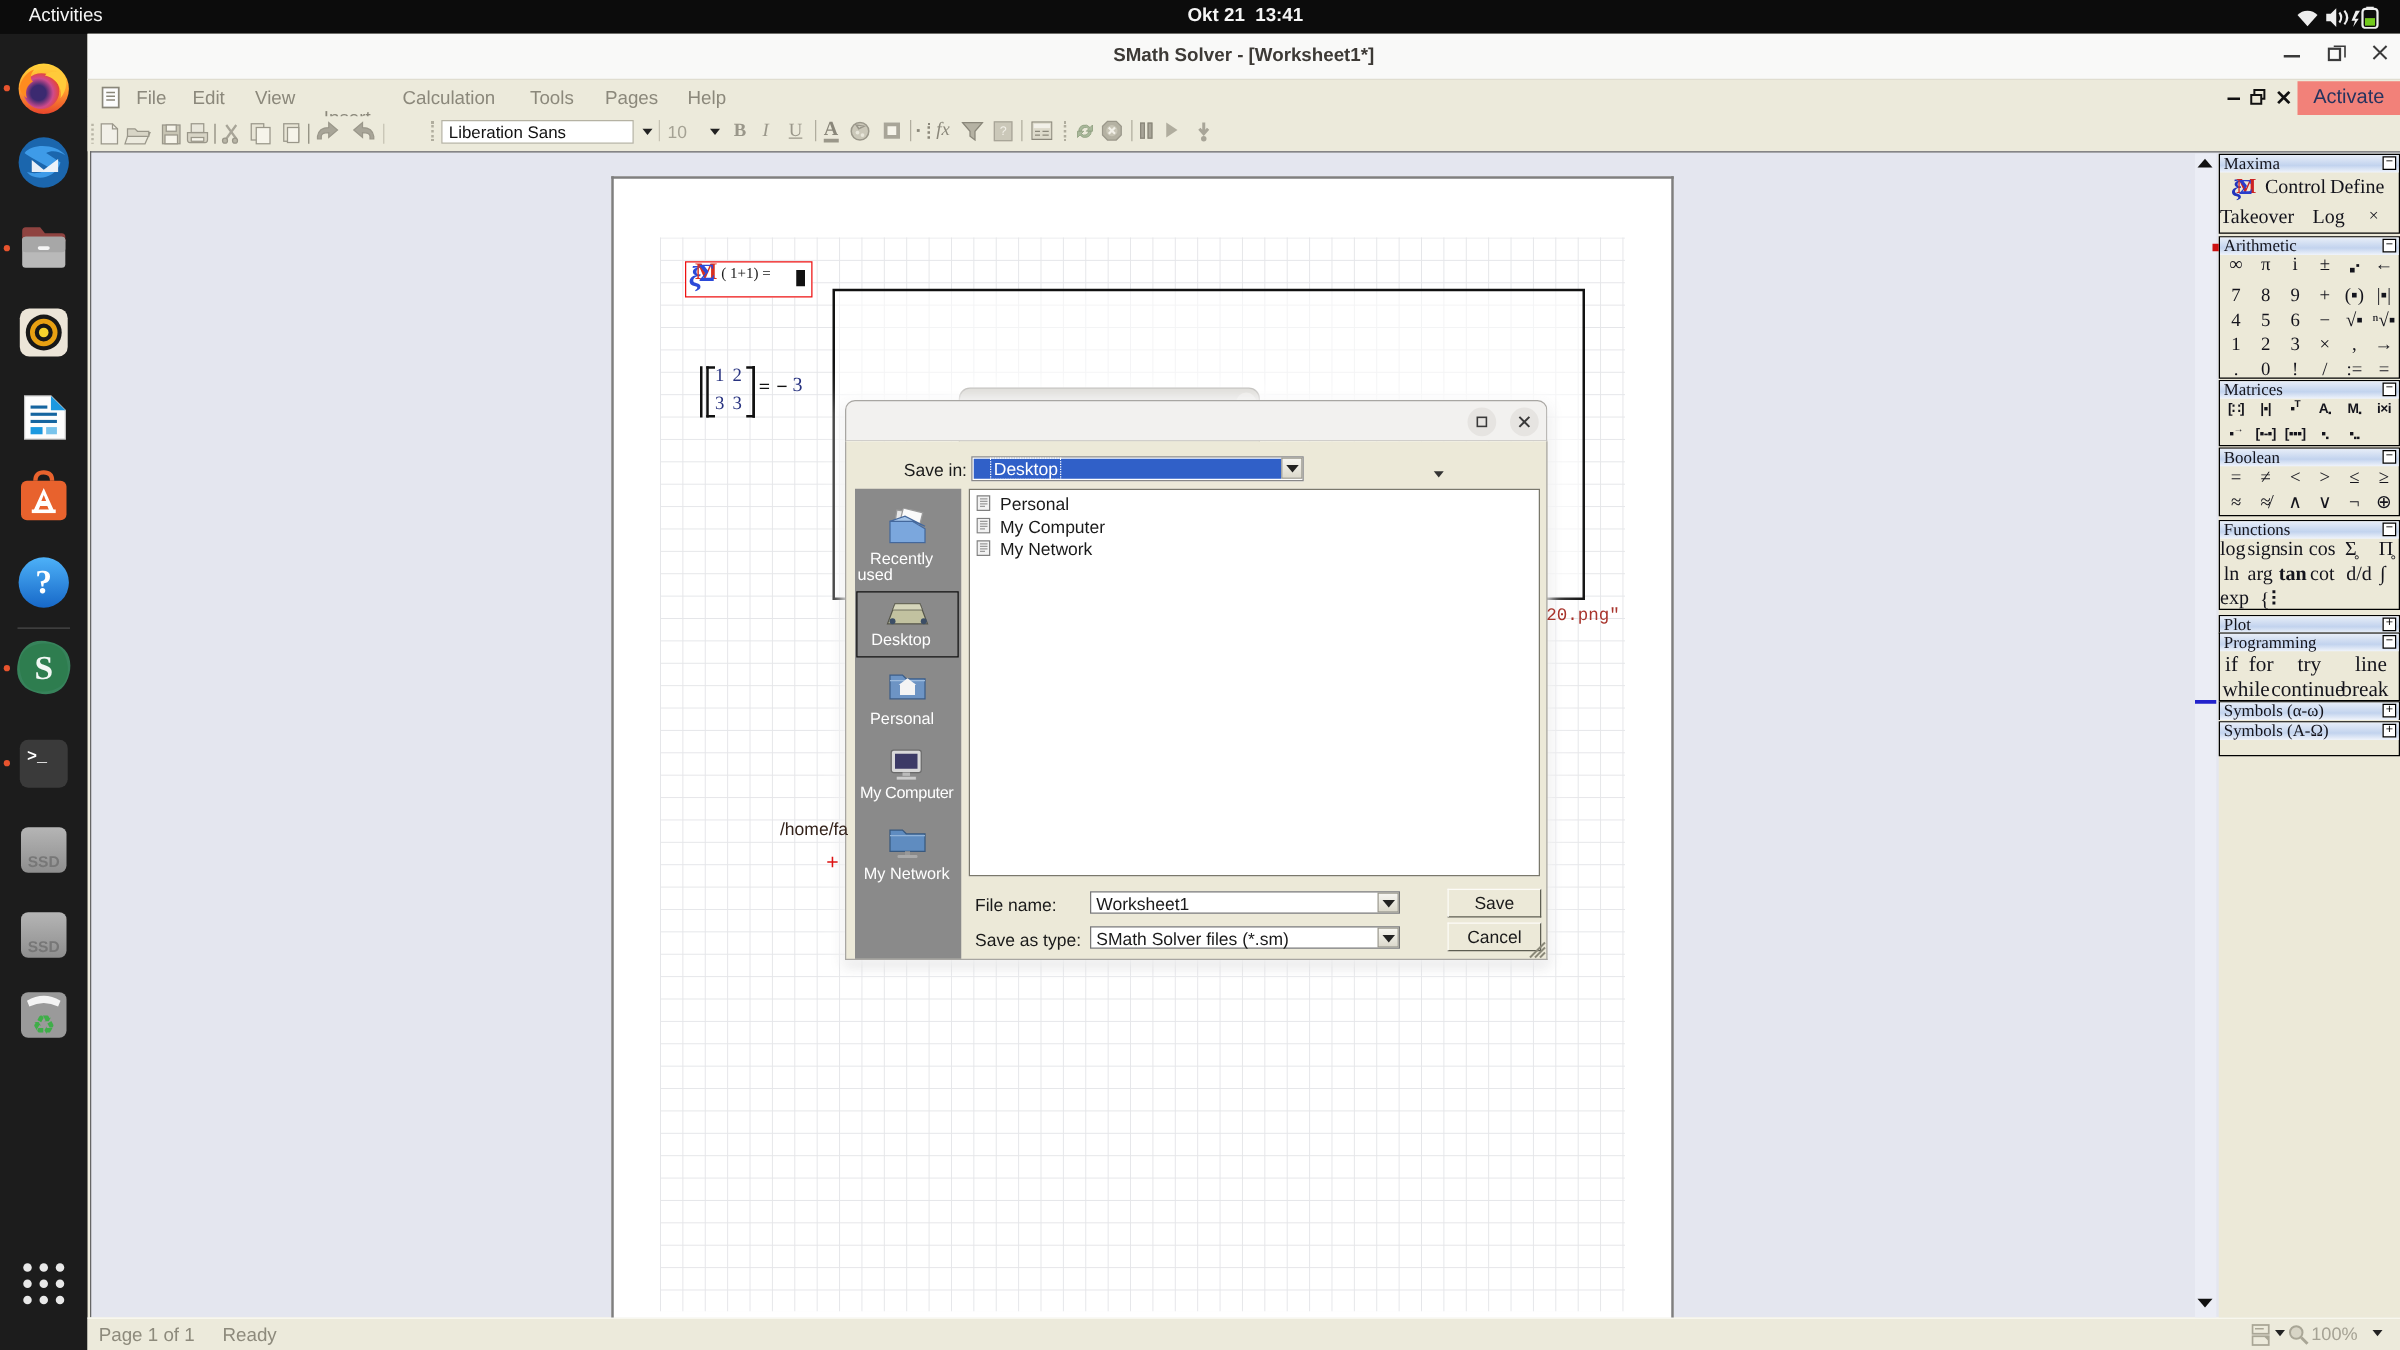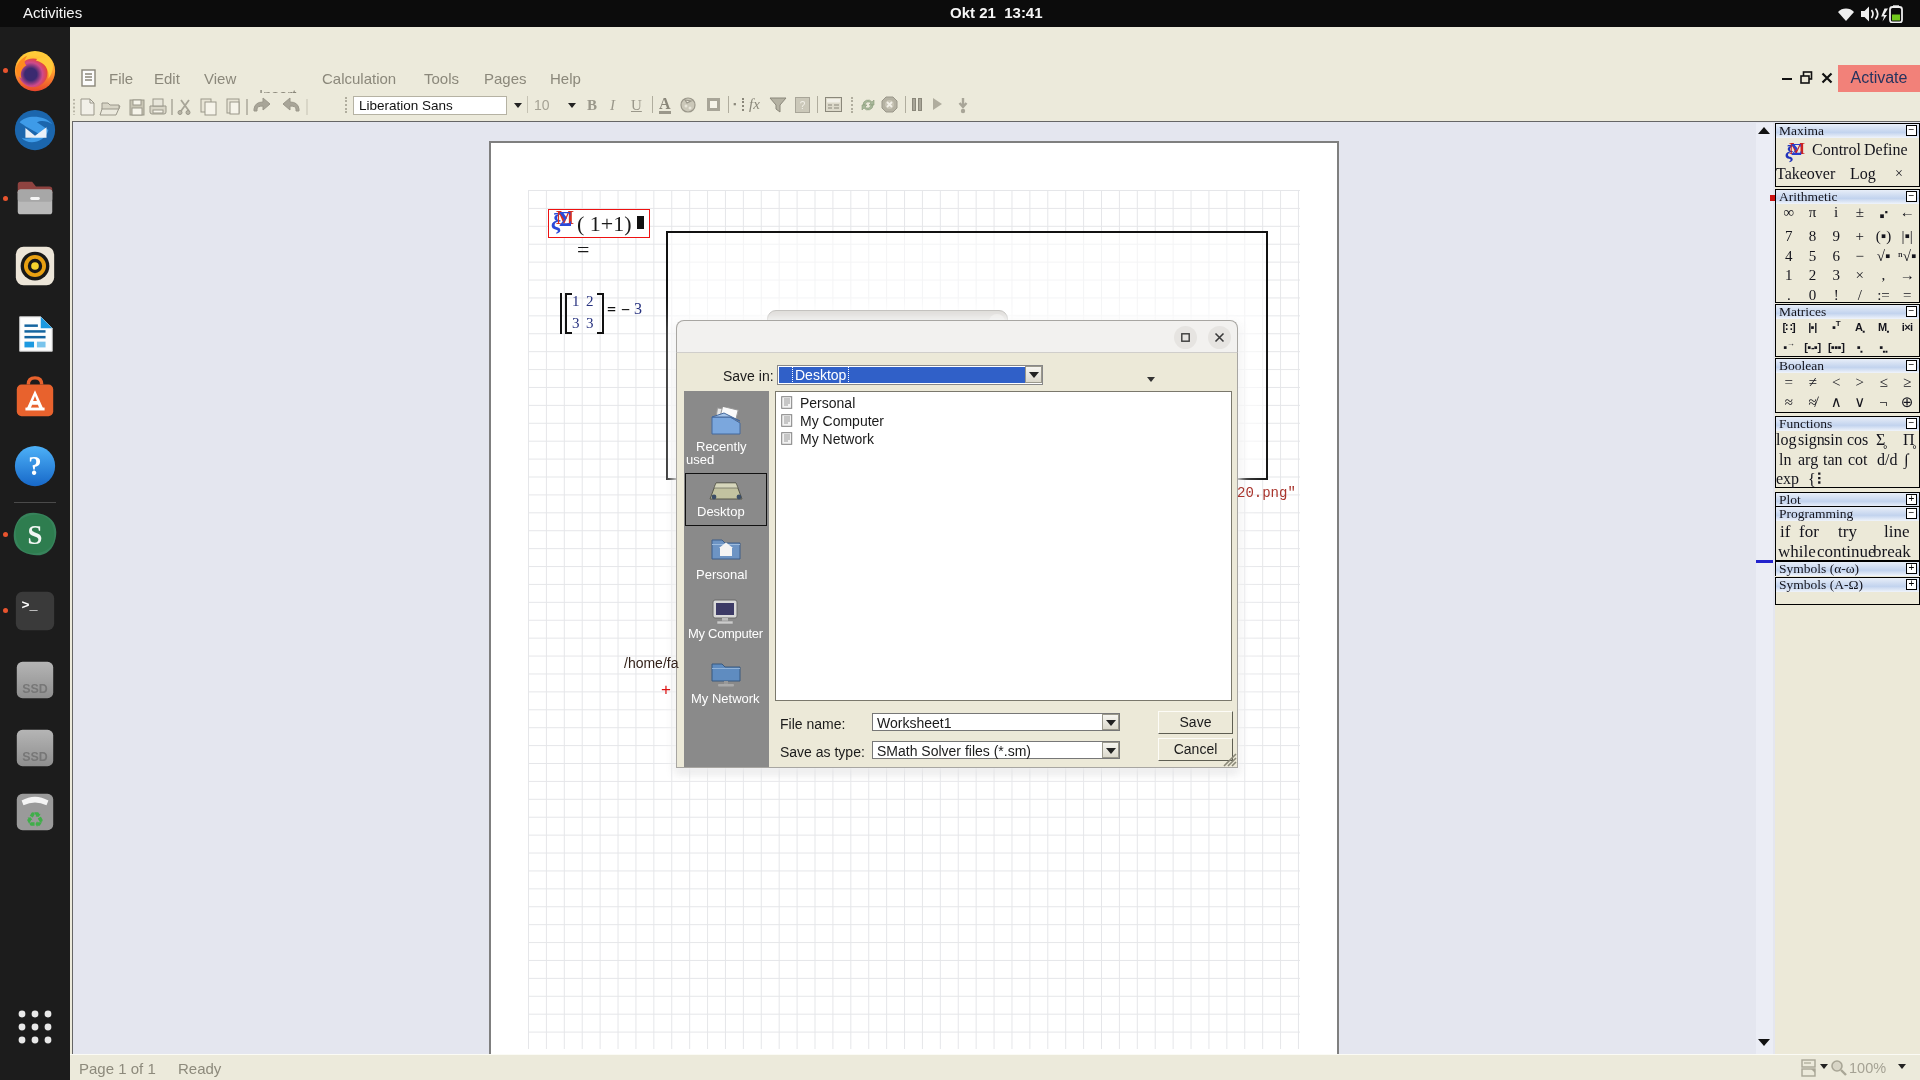--- a/index.html
+++ b/index.html
@@ -155,20 +155,31 @@
         <circle cx="31" cy="18" r="3.4"></circle>
     <circle cx="5" cy="31" r="3.4"></circle>
         <circle cx="18" cy="31" r="3.4"></circle>
         <circle cx="31" cy="31" r="3.4"></circle>
     </g>
   </svg>
 </div>
 
 <div class="abs" style="left:70px;top:27px;width:1850px;height:1053px;background:#eceadb;">
 
+  <div class="abs" style="left:0;top:0;width:1850px;height:37px;background:#f9f9f8;border-bottom:1px solid #e0ddd0;">
+    <div class="abs" style="left:0;top:9px;width:1850px;text-align:center;font-size:15px;font-weight:bold;color:#3d3a36;">SMath Solver - [Worksheet1*]</div>
+    <div class="abs" style="left:1757px;top:17px;width:13px;height:2px;background:#3a3a3a;"></div>
+    <svg class="abs" style="left:1792px;top:8px;" width="16" height="16" viewBox="0 0 16 16">
+      <rect x="1" y="4" width="9" height="9" fill="none" stroke="#3a3a3a" stroke-width="1.8"></rect>
+      <path d="M5 2 h9 v9" fill="none" stroke="#3a3a3a" stroke-width="1.3"></path>
+    </svg>
+    <svg class="abs" style="left:1827px;top:8px;" width="14" height="14" viewBox="0 0 16 16">
+      <path d="M2 2 L14 14 M14 2 L2 14" stroke="#3a3a3a" stroke-width="1.8"></path>
+    </svg>
+  </div>
 
   <div class="abs" style="left:0;top:37px;width:1850px;height:29px;background:#eceadb;color:#8b887b;font-size:15px;">
     <svg class="abs" style="left:11px;top:5px;" width="17" height="19" viewBox="0 0 17 19">
       <rect x="1" y="1" width="13" height="16" fill="#fcfcfc" stroke="#8a877a" stroke-width="1.4"></rect>
       <path d="M4 5 h7 M4 8 h7 M4 11 h7" stroke="#8a877a" stroke-width="1.3"></path>
     </svg>
     <span class="abs" style="left:39px;top:6px;">File</span>
     <span class="abs" style="left:84px;top:6px;">Edit</span>
     <span class="abs" style="left:134px;top:6px;">View</span>
     <span class="abs" style="left:189px;top:6px;margin-top:16px;">Insert</span>
@@ -297,21 +308,21 @@
   background-size:17.92px 17.92px;"></div>
 
 <div class="abs" style="left:666px;top:231px;width:602px;height:249px;border:2px solid #111;background:rgba(255,255,255,0.55);"></div>
 
 <div class="abs" style="left:548px;top:209px;width:102px;height:29px;border:1.5px solid #ee1111;background:#fff;">
   <span class="abs" style="left:2px;top:-4px;width:26px;height:26px;font-family:'Liberation Serif',serif;">
     <span class="abs" style="left:0px;top:3px;color:#2b49d8;font-size:23px;font-style:italic;font-weight:bold;">ξ</span>
     <span class="abs" style="left:5px;top:1px;color:#d92f1f;font-size:19px;font-weight:bold;">M</span>
     <span class="abs" style="left:8px;top:2px;color:#2b49d8;font-size:20px;font-weight:bold;">Σ</span>
   </span>
-  <span class="abs" style="left:28px;top:1px;font-family:'Liberation Serif',serif;font-size:22px;color:#1a1a1a;">( 1+1) = </span>
+  <span class="abs" style="left:28px;top:1px;font-family:'Liberation Serif',serif;font-size:12px;color:#1a1a1a;">( 1+1) = </span>
   <span class="abs" style="left:88px;top:6px;width:7px;height:13px;background:#111;"></span>
 </div>
 
 <div class="abs" id="matrix" style="left:559px;top:287px;height:52px;font-family:'Liberation Serif',serif;color:#283380;">
   <div class="abs" style="left:1px;top:6px;width:2px;height:41px;background:#111;"></div>
   <div class="abs" style="left:6px;top:6px;width:7px;height:41px;border:2px solid #111;border-right:none;"></div>
   <span class="abs" style="left:13px;top:6px;font-size:15px;">1</span>
   <span class="abs" style="left:27px;top:6px;font-size:15px;">2</span>
   <span class="abs" style="left:13px;top:28px;font-size:15px;">3</span>
   <span class="abs" style="left:27px;top:28px;font-size:15px;">3</span>
@@ -421,21 +432,21 @@
         <span style="left:0px;">log</span>
         <span style="left:22px;">sign</span>
         <span style="left:48px;">sin</span>
         <span style="left:71px;">cos</span>
         <span style="left:100px;">Σ̥</span>
         <span style="left:127px;">Π̥</span>
       </div>
     <div class="frow" style="top:33.5px;">
         <span style="left:3px;">ln</span>
         <span style="left:22px;">arg</span>
-        <span style="left:47px;">tan</span>
+        <span style="left:47px;font-weight:bold;">tan</span>
         <span style="left:72px;">cot</span>
         <span style="left:101px;">d/d</span>
         <span style="left:128px;">∫</span>
       </div>
     <div class="frow" style="top:53px;">
         <span style="left:0px;">exp</span>
         <span style="left:32px;">{⠇</span>
       </div>
   </div>
   <div class="sec" style="top:369px;height:15px;">

